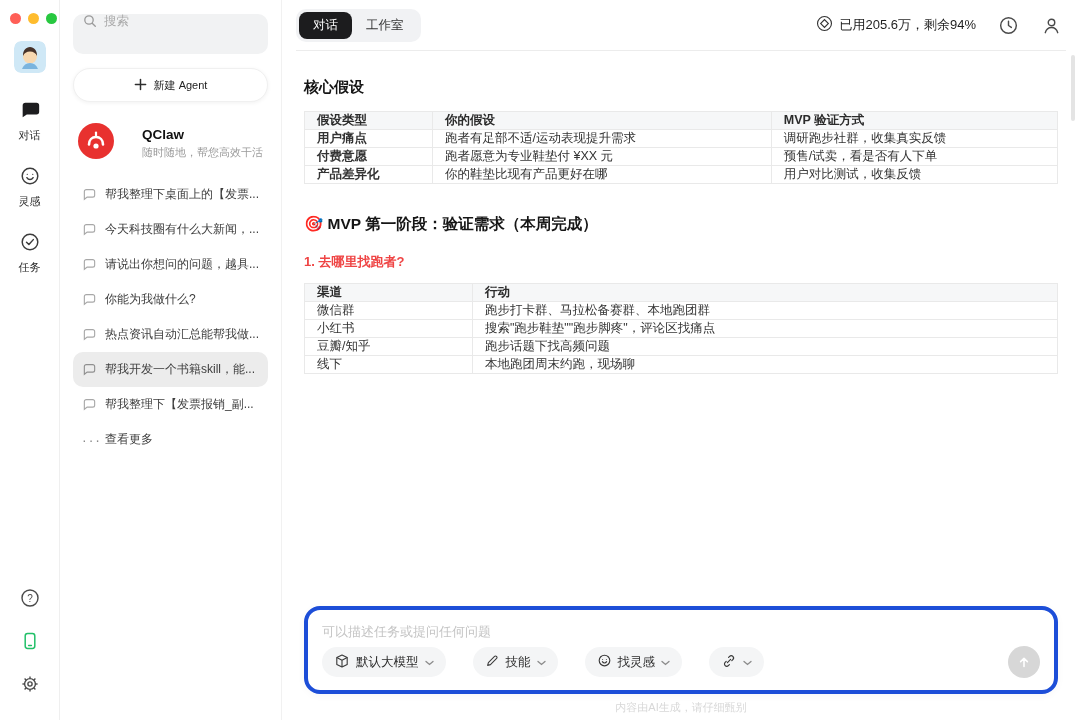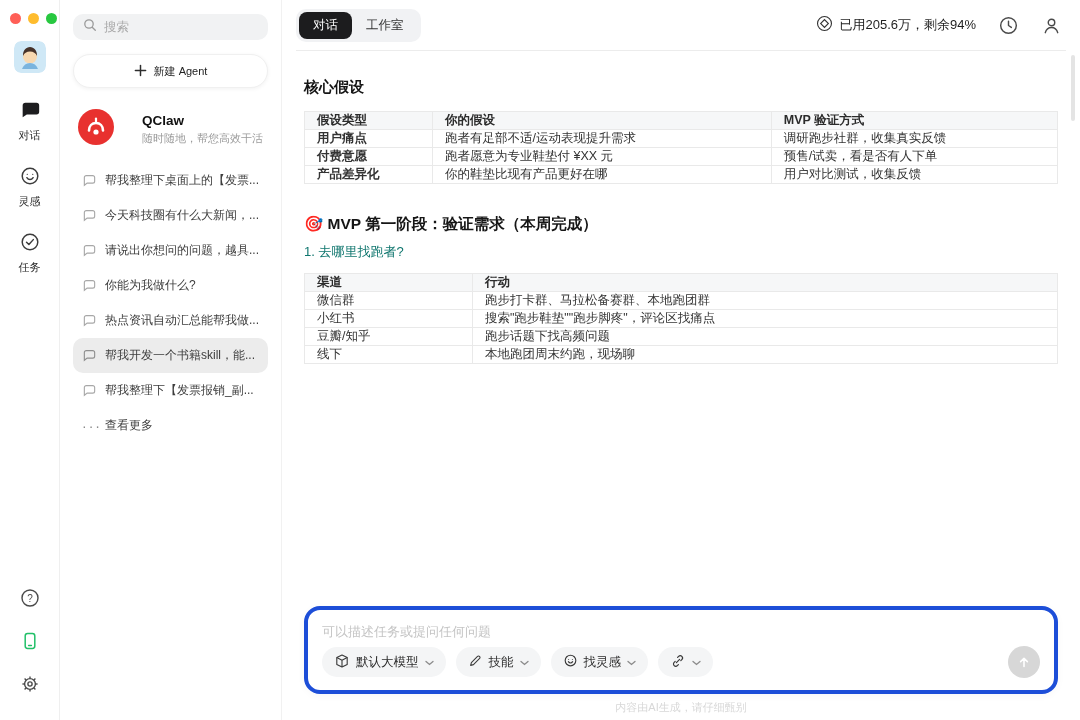--- a/index.html
+++ b/index.html
@@ -13,21 +13,21 @@
   .tl{width:11px;height:11px;border-radius:50%}
   .avatar{margin-top:17px;width:32px;height:32px;border-radius:7px;overflow:hidden;cursor:pointer;flex:0 0 auto}
   .rail-items{margin-top:26px;display:flex;flex-direction:column;gap:22px;align-items:center}
   .rail-item{display:flex;flex-direction:column;align-items:center;gap:3px;cursor:pointer}
   .rail-label{font-size:11px;color:#2c2c2c}
   .rail-bottom{margin-top:auto;display:flex;flex-direction:column;gap:23px;align-items:center}
   .icon-btn{display:flex;align-items:center;justify-content:center;cursor:pointer}
 
   
   .sidebar{flex:0 0 218px;border-right:1px solid #f1f1f1;padding:14px 13px 0;display:flex;flex-direction:column;background:#fff}
-  .search-box{height:26px;background:#f1f2f3;border-radius:10px;display:flex;align-items:center;gap:7px;padding:0 10px}
+  .search-box{height:40px;background:#f1f2f3;border-radius:10px;display:flex;align-items:flex-start;gap:7px;padding:0 10px}
   .search-box input{border:none;outline:none;background:transparent;font-size:12.5px;width:100%;color:#333}
   .search-box input::placeholder{color:#a9a9a9}
   .new-agent{margin-top:14px;height:34px;border:1px solid #f0f0f0;border-radius:18px;background:#fff;box-shadow:0 1px 4px rgba(0,0,0,.06);display:flex;align-items:center;justify-content:center;gap:7px;font-size:11px;color:#222;cursor:pointer}
   .agent-row{margin-top:15px;display:flex;align-items:center;gap:27px;padding:5px 4px;cursor:pointer}
   .agent-name{font-size:13.5px;font-weight:700;color:#111}
   .agent-tag{font-size:11px;color:#9b9b9b;margin-top:3px;white-space:nowrap}
   .history{margin-top:8px;display:flex;flex-direction:column}
   .hist-item{height:35px;display:flex;align-items:center;gap:8px;padding:0 9px;border-radius:10px;cursor:pointer}
   .hist-item.active{background:#ececec}
   .hist-item svg{flex:0 0 auto}
@@ -40,35 +40,35 @@
   .tabs{background:#f1f2f4;border-radius:10px;padding:3px;display:flex}
   .tab{padding:5px 14px;border-radius:8px;font-size:12.5px;color:#333;cursor:pointer}
   .tab.active{background:#1c1c1e;color:#fff}
   .top-right{display:flex;align-items:center;gap:22px}
   .usage{display:flex;align-items:center;gap:6px;font-size:13px;color:#1f1f1f}
   .divider{height:1px;background:#ececec;margin:0 14px}
   .content{flex:1;overflow:hidden;padding:27px 22px 0;position:relative}
   .doc-title{font-size:17px;font-weight:700;color:#161616;margin-bottom:20px}
   .sec-h{font-size:15px;font-weight:700;color:#161616;margin-bottom:14px}
   .sec-h2{font-size:15.5px;font-weight:700;color:#161616;margin:30px 0 0}
-  .sub-h{font-size:13px;font-weight:400;color:#0f766e;margin:8px 0 12px}
+  .sub-h{font-size:13px;font-weight:700;color:#ef4444;margin:18px 0 12px}
   table.md{width:100%;border-collapse:collapse;font-size:12.5px;table-layout:fixed}
   table.md th,table.md td{border:1px solid #e9e9e9;padding:0 12px;text-align:left;color:#333;overflow:hidden;white-space:nowrap}
   table.md th{background:#f6f7f8;font-weight:600;color:#2c2c2c}
   .table1 th:nth-child(1){width:17%}
   .table1 th:nth-child(2){width:45%}
   .table2 th:nth-child(1){width:22.3%}
   .table1 td:first-child{font-weight:700}
   .scroll-thumb{position:absolute;right:5px;top:4px;width:4px;height:66px;border-radius:2px;background:#e4e4e4;cursor:pointer}
 
   
   .composer-wrap{padding:0 22px}
   .composer{border:4px solid #1d4ed8;border-radius:16px;height:88px;padding:13px 14px 12px;display:flex;flex-direction:column;justify-content:space-between;box-shadow:0 2px 8px rgba(0,0,0,.03)}
   .composer-input{font-size:13px;color:#c4c4c4;cursor:text}
-  .composer-row{display:flex;align-items:center;gap:10px}
+  .composer-row{display:flex;align-items:center;gap:27px}
   .pill{height:30px;border-radius:15px;background:#f4f5f6;display:flex;align-items:center;gap:6px;padding:0 12px;font-size:12.5px;color:#2c2c2c;cursor:pointer;white-space:nowrap}
   .send{margin-left:auto;width:32px;height:32px;border-radius:50%;background:#d7d7d7;display:flex;align-items:center;justify-content:center;cursor:pointer}
   .ai-note{height:26px;display:flex;align-items:center;justify-content:center;font-size:11px;color:#d8d8d8}
 </style>
 </head>
 <body>
 
 <div class="app">
 
   <div class="rail">

